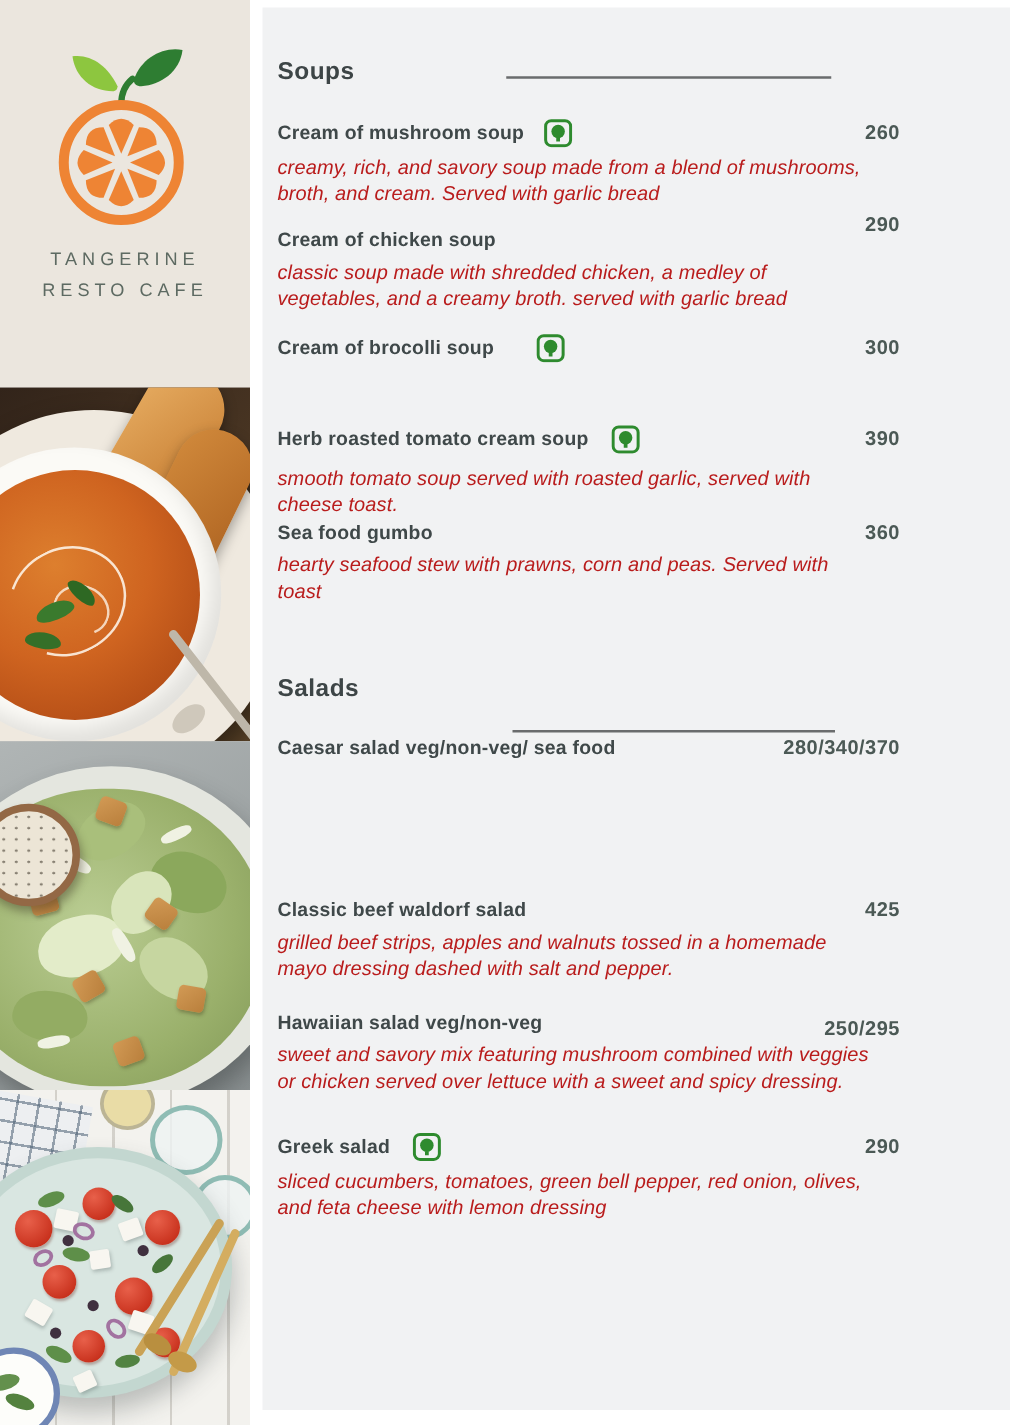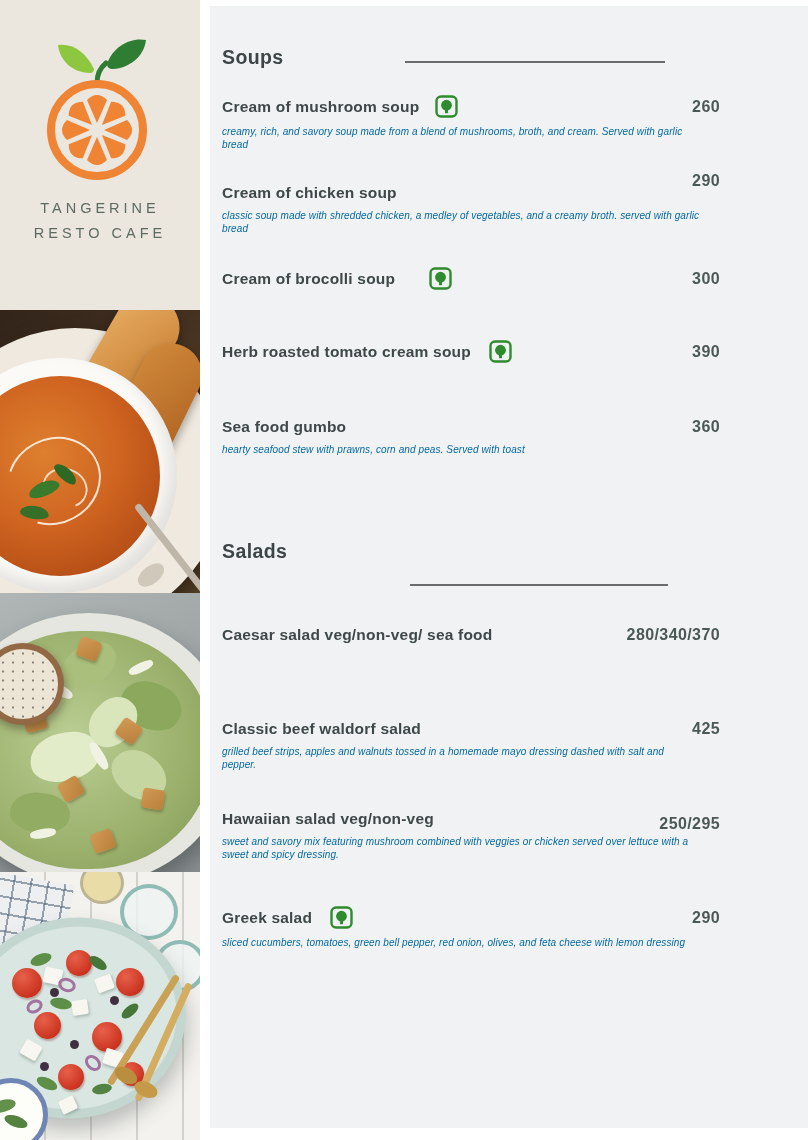--- a/index.html
+++ b/index.html
@@ -121,21 +121,21 @@
   .section-line { position:absolute; height:1.5px; background:#6a6c6d; }
 
   .item { position:absolute; left:222px; width:498px; }
   .item-head { display:flex; align-items:center; }
   .item-name { color:#3f4849; font-size:15.5px; font-weight:700; letter-spacing:.2px; }
   .veg-badge { margin-left:16px; flex:none; }
   .spacer { flex:1; }
   .item-price { color:#4b5955; font-size:16px; font-weight:700; letter-spacing:.4px; }
   .price-up { transform:translateY(-12px); }
   .price-down { transform:translateY(5px); }
-  .item-desc { margin-top:7px; width:478px; color:#0369a1; font-size:10px; font-style:italic; line-height:1.3; letter-spacing:.1px; }
+  .item-desc { margin-top:7px; width:478px; color:#b91c1c; font-size:16px; font-style:italic; line-height:1.3; letter-spacing:.1px; }
 
   .footnotes { position:absolute; left:330px; width:380px; text-align:center; color:#56595a; font-size:10.6px; font-style:italic; line-height:1.45; }
   .footnote2 { margin-top:9px; }
 </style>
 </head>
 <body>
 
 <div id="page">
 
   <div class="sidebar">
@@ -288,35 +288,36 @@
     <div class="item-head">
       <span class="item-name">Herb roasted tomato cream soup</span>
       <svg class="veg-badge" style="margin-left:18px" width="23" height="23" viewBox="0 0 23 23">
         <rect x="1.5" y="1.5" width="20" height="20" rx="4.5" fill="none" stroke="#2e8b2e" stroke-width="2.4"></rect>
         <circle cx="11.5" cy="10.2" r="5.4" fill="#2e8b2e"></circle>
         <rect x="10" y="15" width="3" height="3.2" fill="#2e8b2e"></rect>
       </svg>
       <span class="spacer"></span>
       <span class="item-price">390</span>
     </div>
+    <p class="item-desc" style="margin-top:11px">smooth tomato soup served with roasted garlic, served with cheese toast.</p>
   </div>
 
   <div class="item" style="top:418px">
     <div class="item-head">
       <span class="item-name">Sea food gumbo</span>
       <span class="spacer"></span>
       <span class="item-price">360</span>
     </div>
     <p class="item-desc">hearty seafood stew with prawns, corn and peas. Served with toast</p>
   </div>
 
   <div class="section-title" style="top:540px">Salads</div>
   <div class="section-line" style="top:584px;left:410px;width:258px"></div>
 
-  <div class="item" style="top:626px">
+  <div class="item" style="top:590px">
     <div class="item-head">
       <span class="item-name">Caesar salad veg/non-veg/ sea food</span>
       <span class="spacer"></span>
       <span class="item-price">280/340/370</span>
     </div>
   </div>
 
   <div class="item" style="top:720px">
     <div class="item-head">
       <span class="item-name">Classic beef waldorf salad</span>

